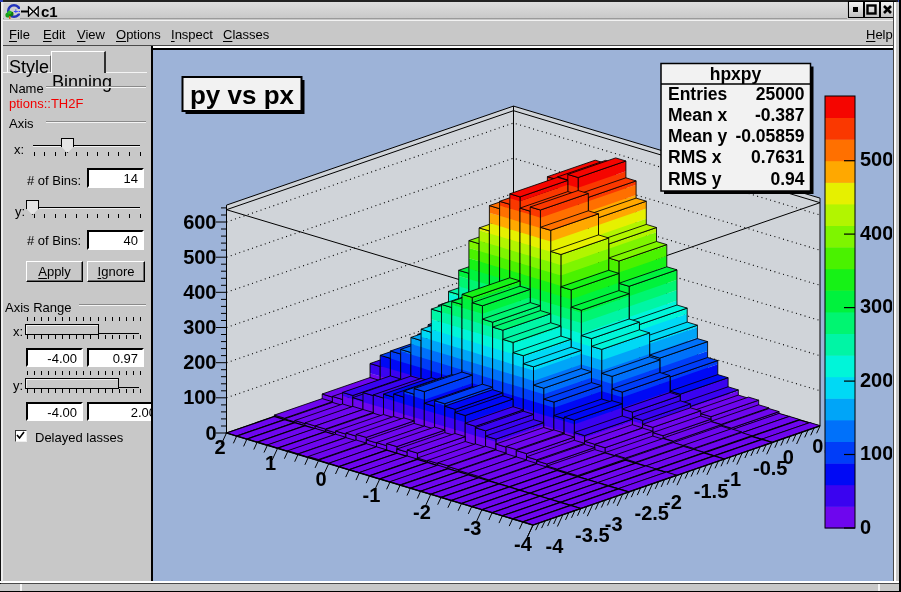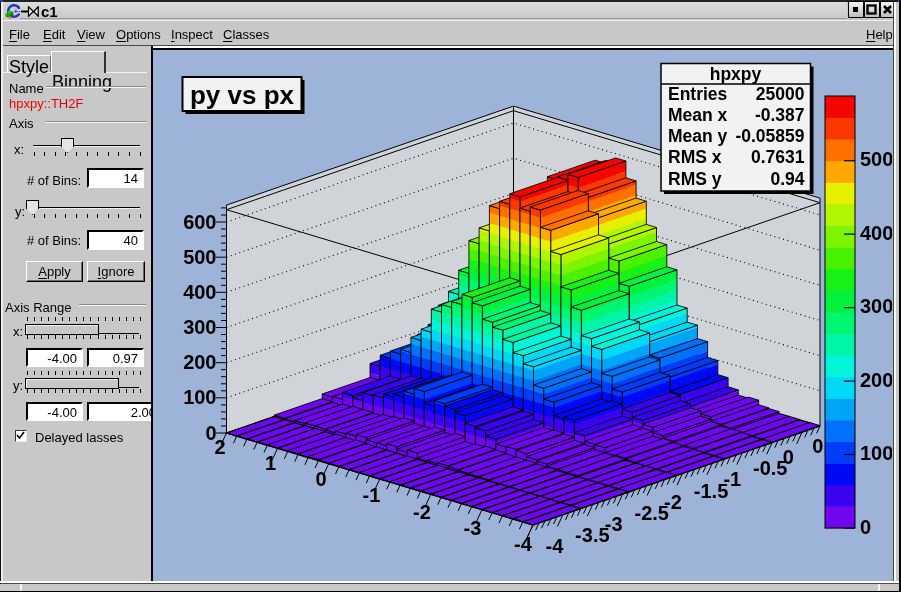--- a/index.html
+++ b/index.html
@@ -61,21 +61,21 @@
 </div>
 <div class="abs" style="left:5px;top:46px;width:1px;height:537px;background:#909090"></div>
 <div id="panel">
 
  <div style="position:absolute;left:1px;top:26px;width:145px;height:1px;background:#f4f4f4"></div>
  <div class="tab" style="left:6px;top:9px;width:44px;height:17px;border-right:1px solid #707070;padding-top:1px">Style</div>
  <div class="tab" style="left:50px;top:5px;width:55px;height:22px;border-right:2px solid #303030;padding-top:20px">Binning</div>
 
  <div class="lbl" style="left:8px;top:35px">Name</div>
  <div class="etch" style="left:45px;top:40px;width:100px"></div>
- <div class="lbl" style="left:8px;top:50px;color:#f20000">hpxpy::TH2F</div>
+ <div class="lbl" style="left:8px;top:50px;color:#f20000">ptions::TH2F</div>
 
  <div class="lbl" style="left:8px;top:70px">Axis</div>
  <div class="etch" style="left:45px;top:75px;width:100px"></div>
  <div class="lbl" style="left:13px;top:96px">x:</div>
  <div class="groove" style="left:32px;top:99px;width:107px"></div>
  <div class="thumb" style="left:60px;top:92px"></div>
  <div style="position:absolute;left:32.5px;top:106px;width:1px;height:4px;background:#000"></div>
     <div style="position:absolute;left:43.1px;top:106px;width:1px;height:4px;background:#000"></div>
     <div style="position:absolute;left:53.7px;top:106px;width:1px;height:4px;background:#000"></div>
     <div style="position:absolute;left:64.3px;top:106px;width:1px;height:4px;background:#000"></div>

